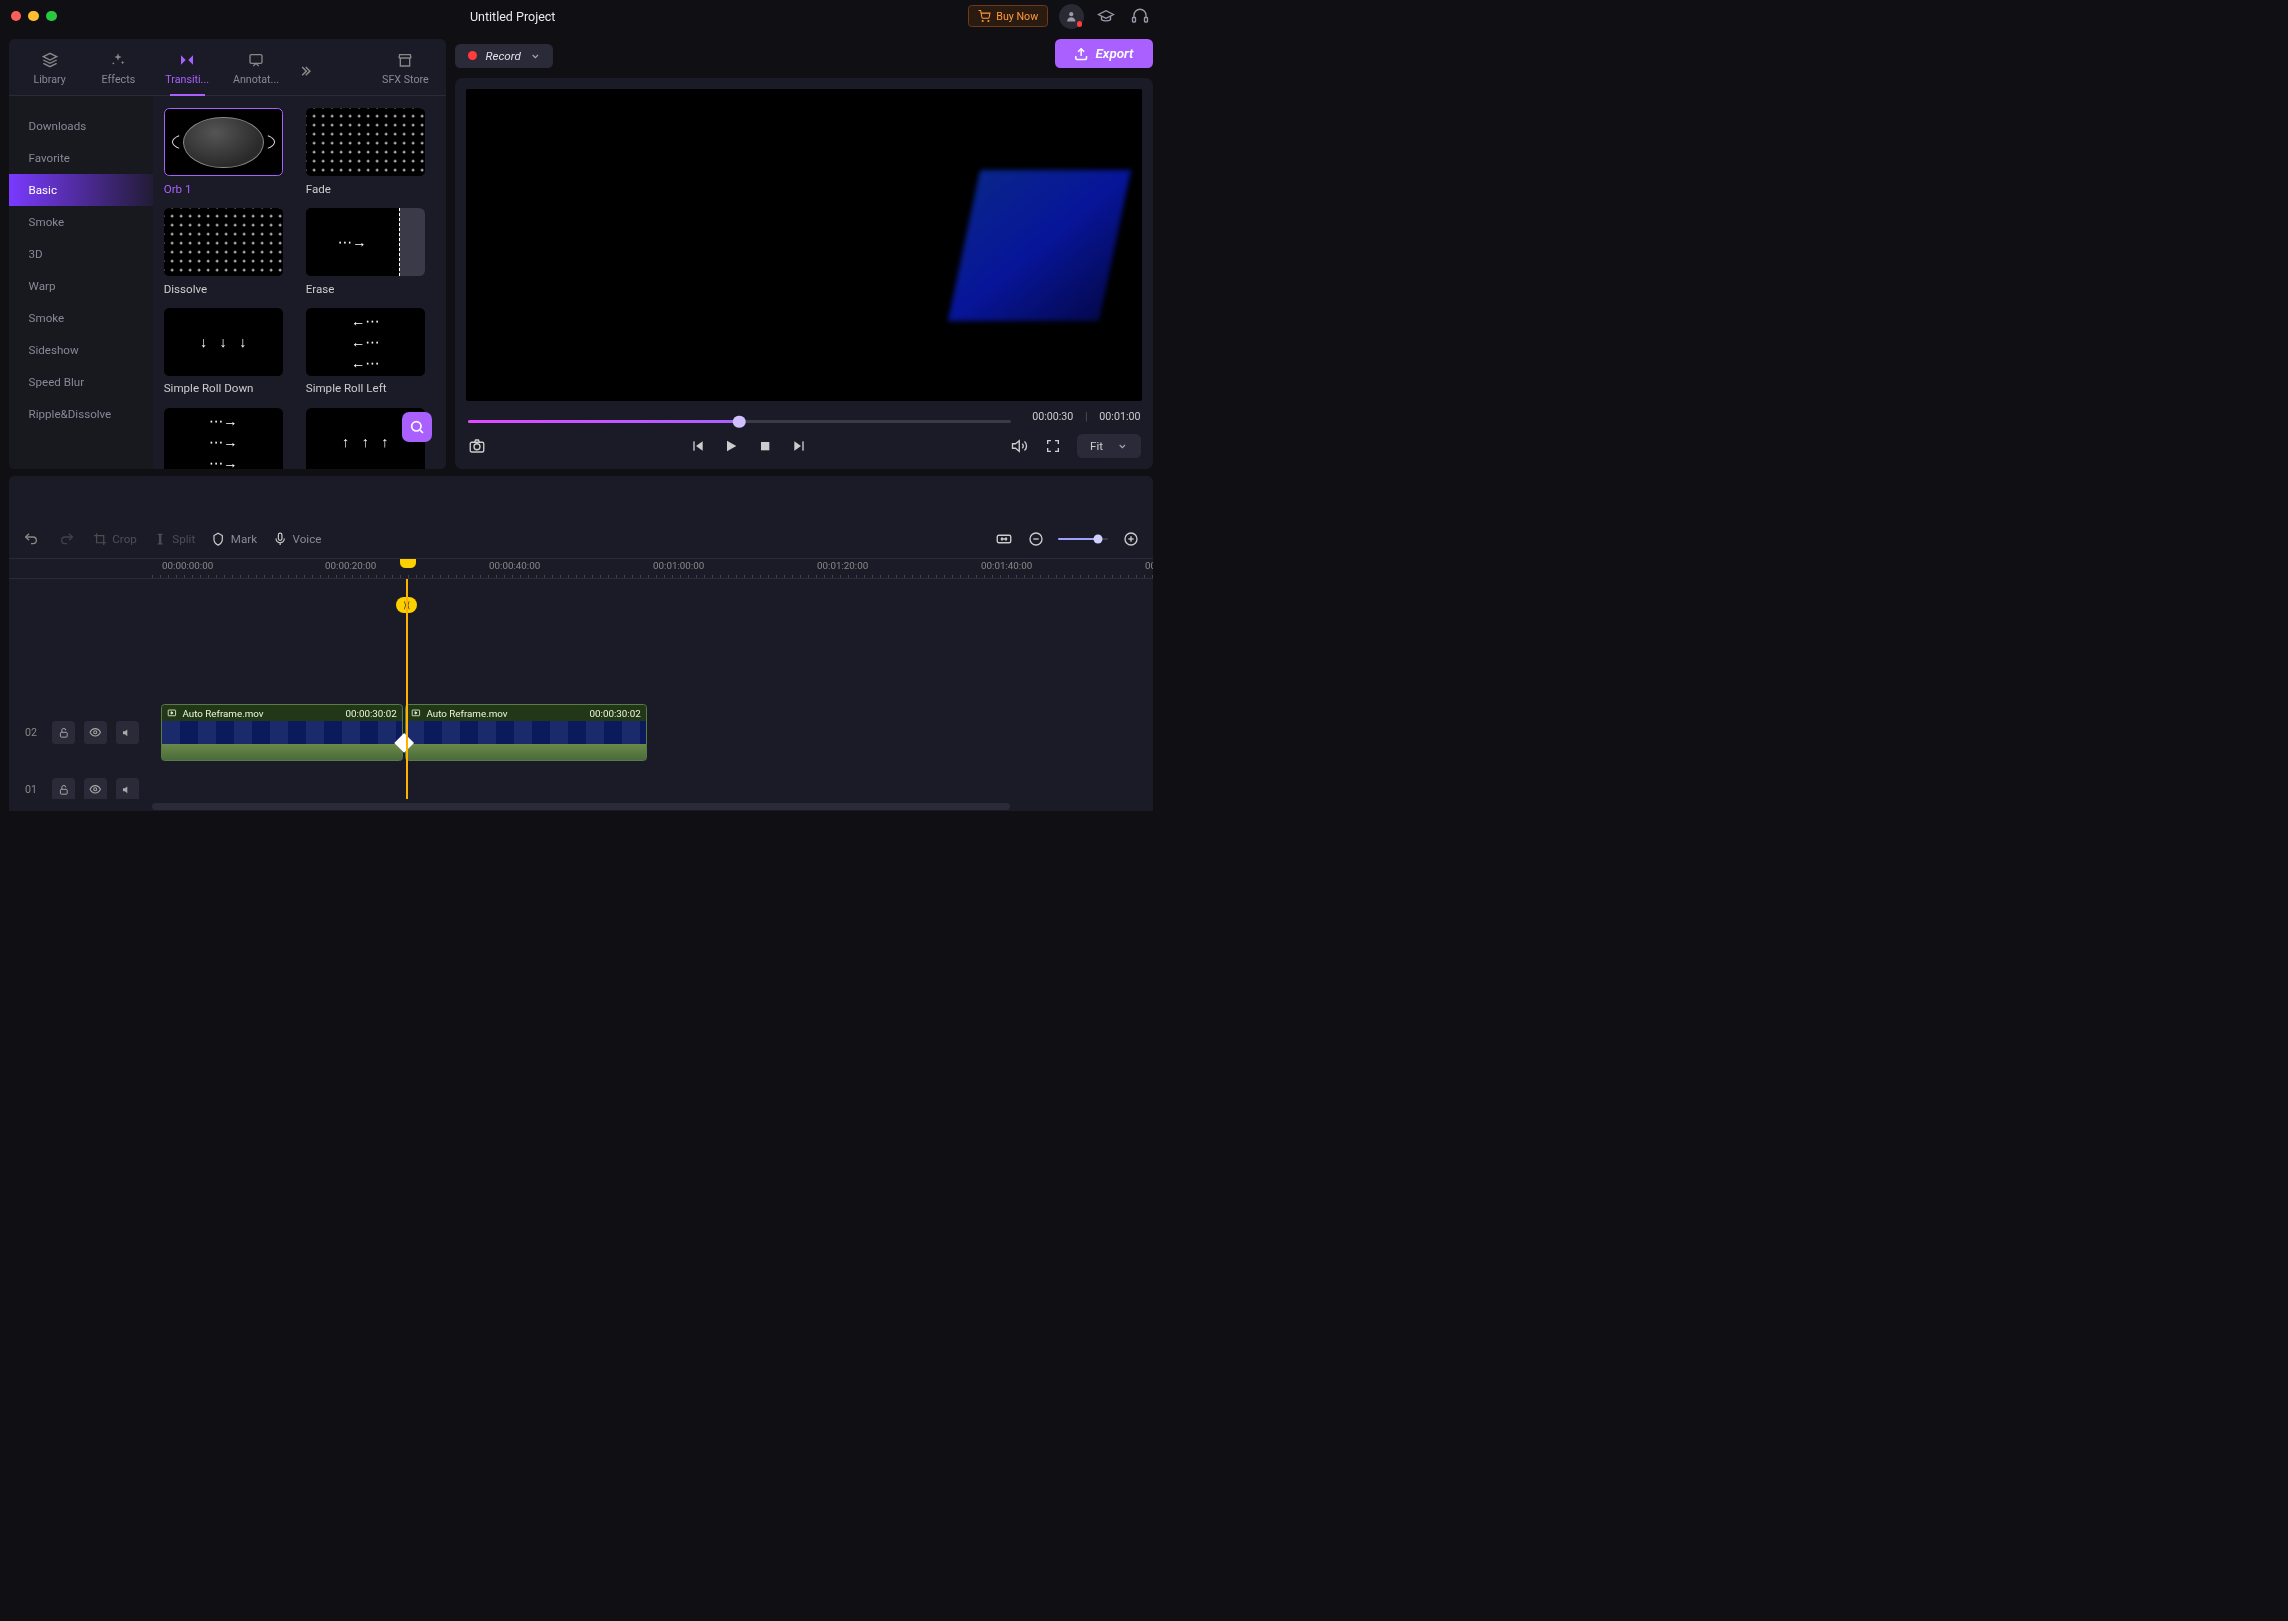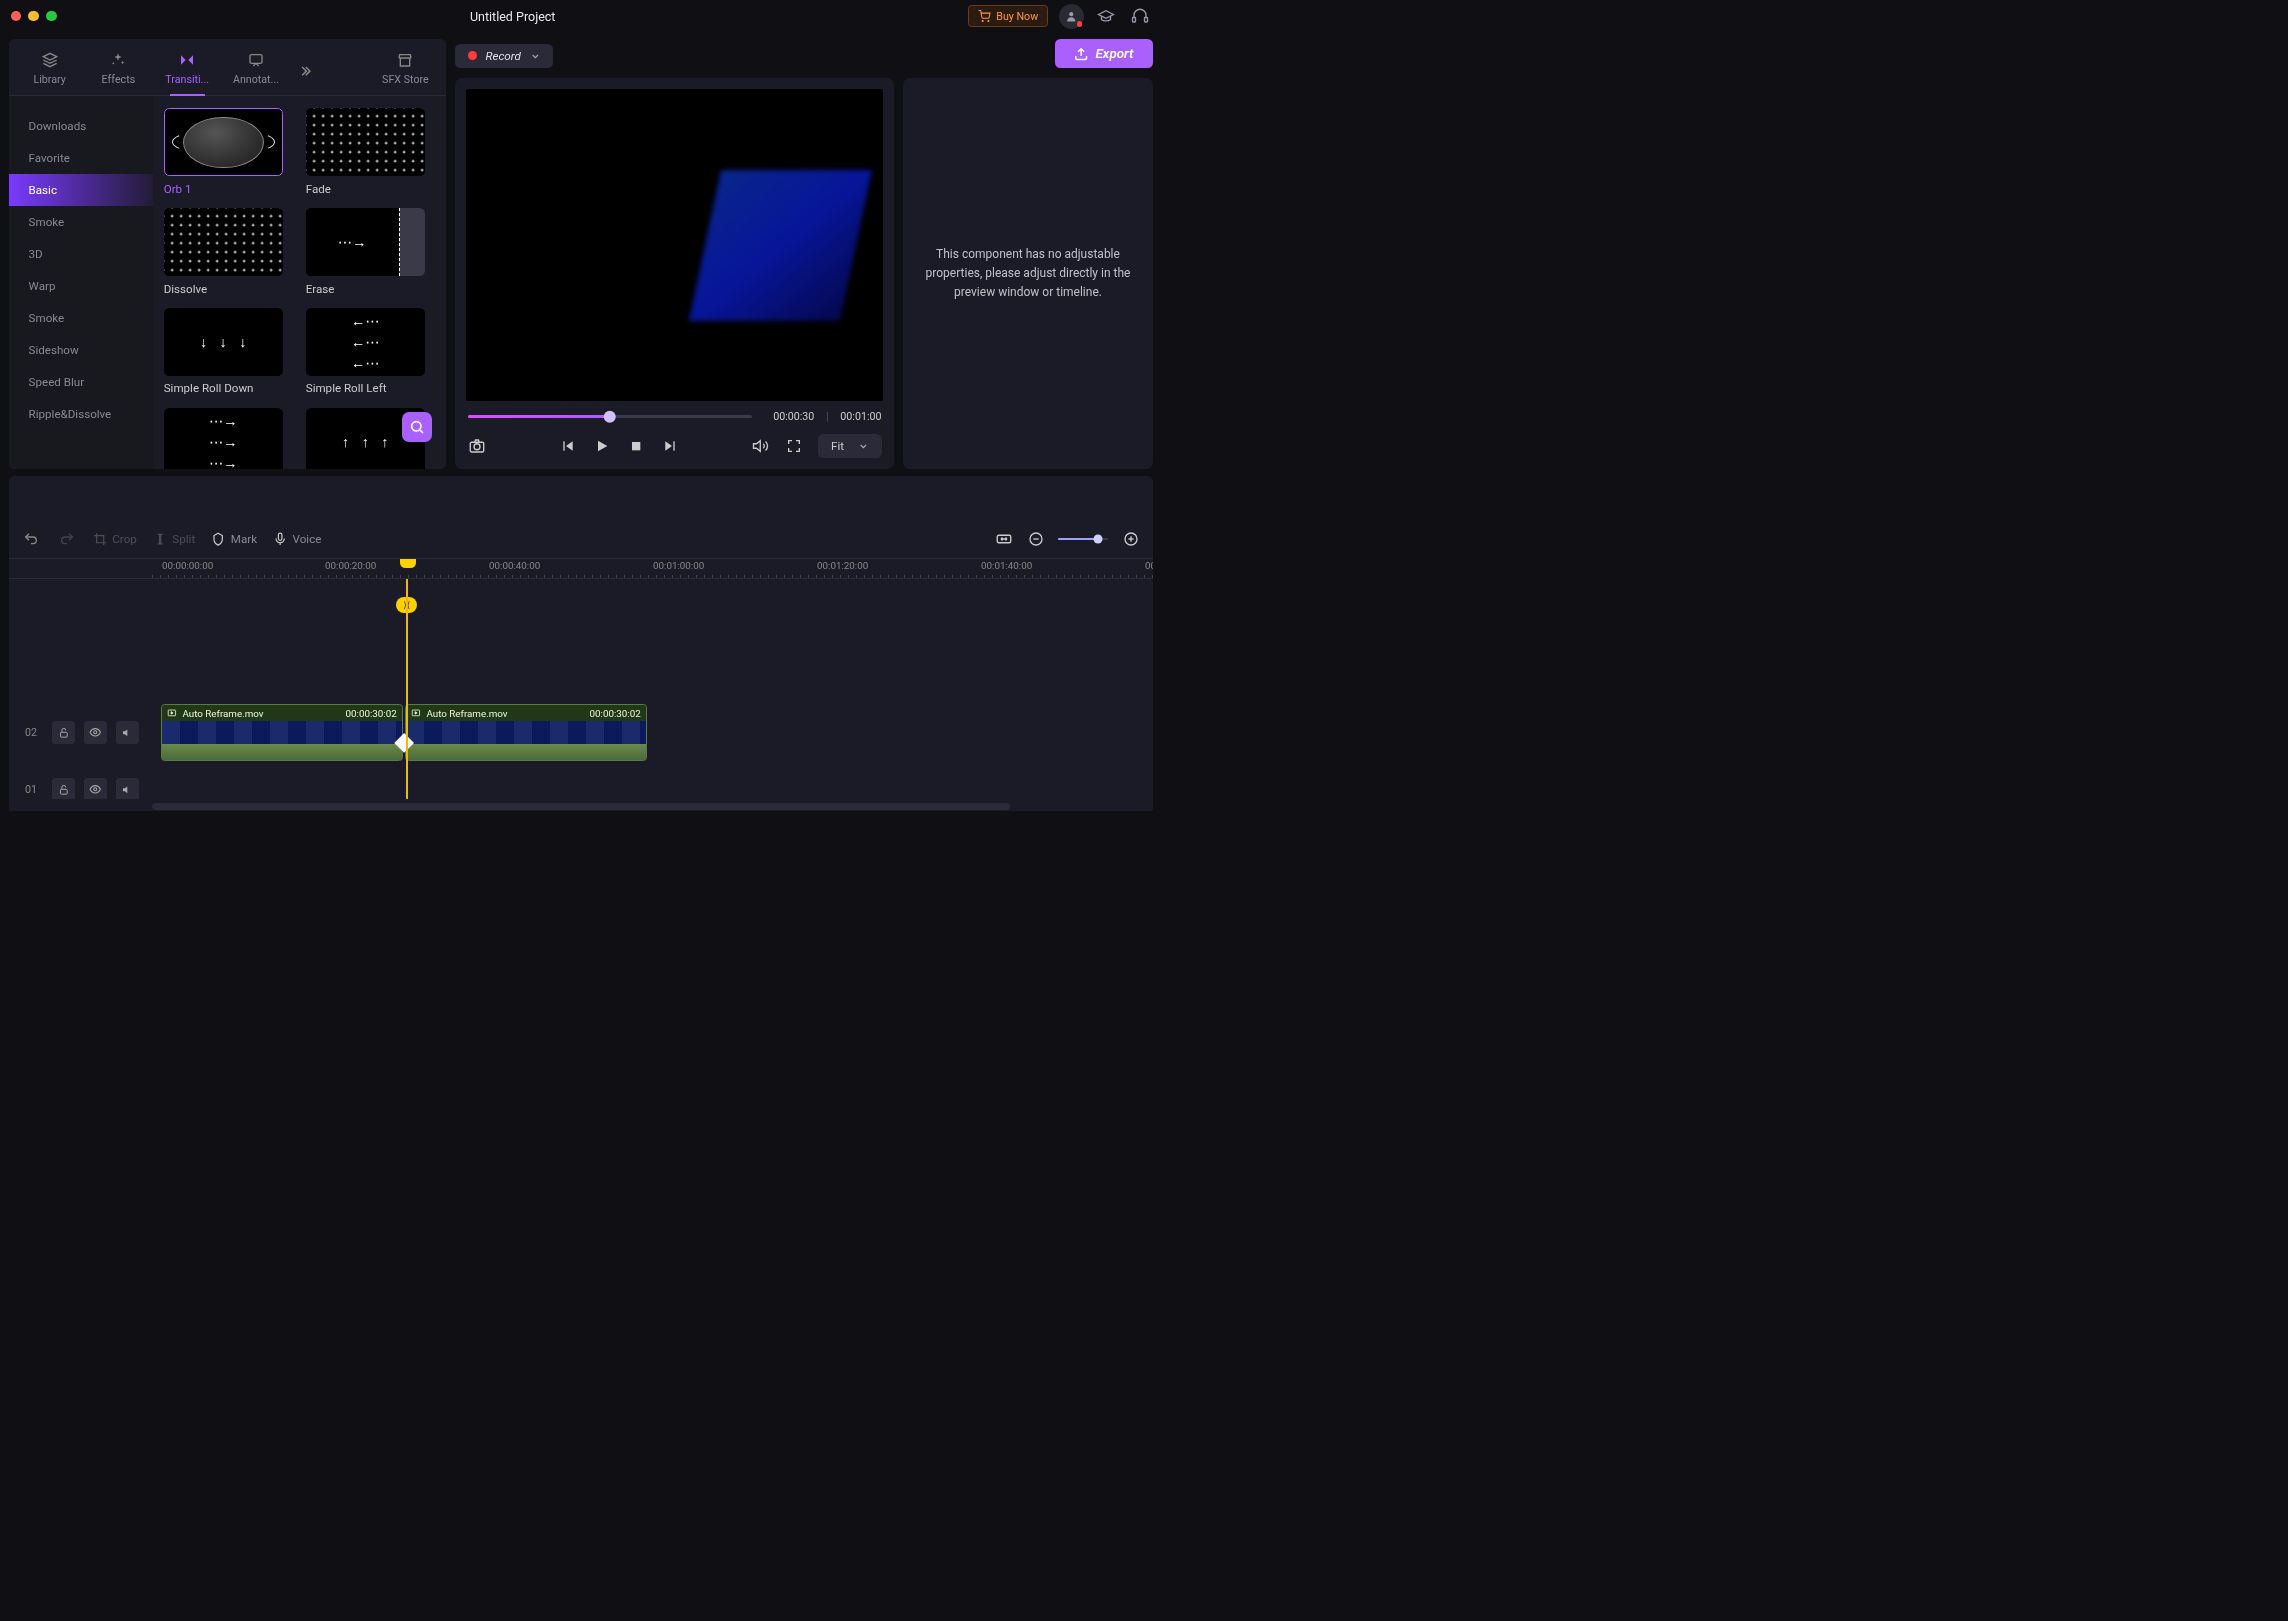--- a/index.html
+++ b/index.html
@@ -218,21 +218,21 @@
   padding-right: 27px;
 }
 .blue-blob {
   width: 151px; height: 151px;
   background: linear-gradient(135deg, #0a2a9a 0%, #0818aa 50%, #050a55 100%);
   transform: skewX(-12deg);
   filter: blur(2.7px);
   opacity: 0.9;
 }
 .preview-timerow {
-  display: flex; align-items: center;
+  display: flex; align-items: flex-end;
   padding: 9px 12.5px 3.6px 12.5px;
   gap: 21px;
 }
 .preview-slider {
   flex: 1; height: 2.7px;
   background: #3a3a48; border-radius: 1.8px;
   position: relative;
 }
 .preview-slider .fill {
   position: absolute; left: 0; top: 0; bottom: 0; width: 50%;
@@ -648,23 +648,20 @@
               </div>
             <div class="fit-select">
               <span>Fit</span>
               <svg width="10.7" height="10.7" viewBox="0 0 24 24" fill="none" stroke="#aaa" stroke-width="2.5">
                   <polyline points="6 9 12 15 18 9"></polyline>
                 </svg>
             </div>
           </div>
         </div>
       </div>
-      <div class="right-panel">
-        <p>This component has no adjustable properties, please adjust directly in the preview window or timeline.</p>
-      </div>
     </div>
   </div>
 </div>
 
 <div class="timeline-area">
   <div class="tl-toolbar">
     <div class="ctrl-ic">
         <svg width="16" height="16" viewBox="0 0 24 24" fill="none" stroke="#888" stroke-width="2">
           <path d="M9 14L4 9l5-5"></path>
           <path d="M4 9h11a5 5 0 0 1 0 10h-3"></path>

